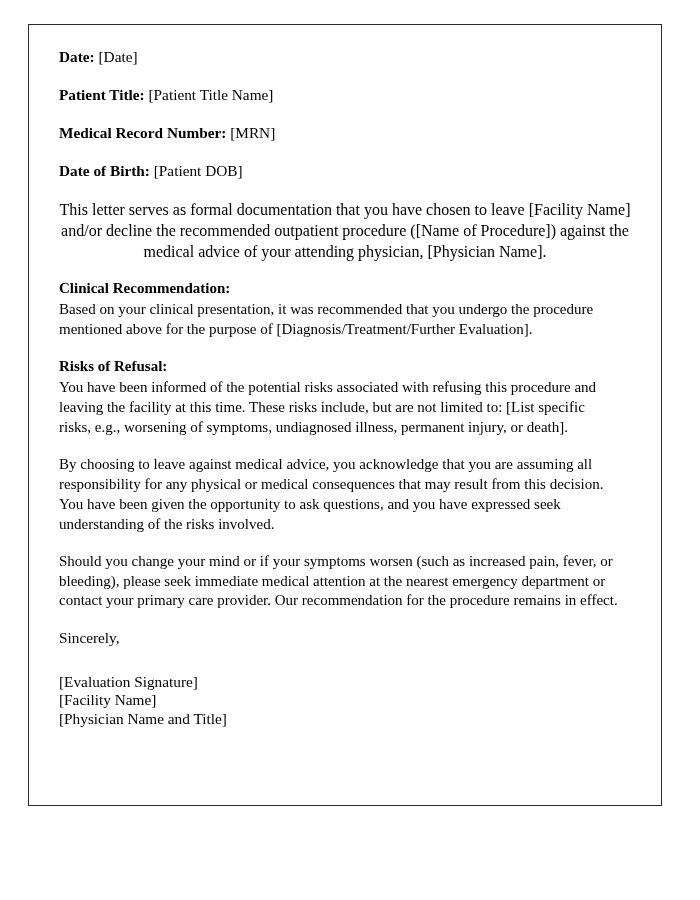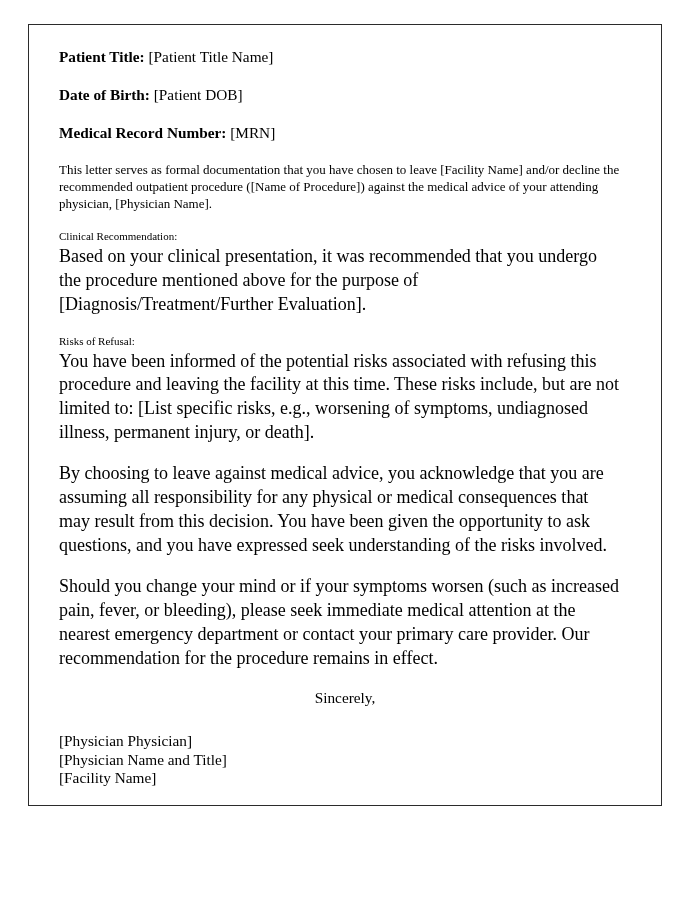--- a/index.html
+++ b/index.html
@@ -46,90 +46,93 @@
   }
   .line .val {
     font-weight: normal;
   }
   .salutation {
     font-size: 15.3px;
     line-height: 1.30;
     margin: 0 0 18px 0;
   }
   .para {
-    font-size: 13px;
+    font-size: 16px;
     line-height: 1.33;
     margin: 8px 0 17px 0;
-    text-align: left;
+    text-align: center;
   }
   .sect-head {
-    font-size: 11px;
-    font-weight: normal;
+    font-size: 15px;
+    font-weight: bold;
     line-height: 1.33;
     margin: 0 0 1px 0;
   }
   .sect-body {
-    font-size: 18px;
+    font-size: 15px;
     line-height: 1.33;
     margin: 0 12px 17px 0;
   }
   .closing {
     font-size: 15.3px;
     line-height: 1.33;
     margin: 0 0 24px 0;
-    text-align: center;
   }
   .sig-block {
     font-size: 15.3px;
     line-height: 1.22;
     margin: 0 0 22px 0;
   }
   .sig-block div {
     margin: 0;
   }
 </style>
 </head>
 <body>
 
 <div class="page">
   <div class="sheet">
     <div class="content">
 
+      <p class="line">
+        <span class="lbl">Date:</span>
+        <span class="val">[Date]</span>
+      </p>
 
       <p class="line">
         <span class="lbl">Patient Title:</span>
         <span class="val">[Patient Title Name]</span>
       </p>
 
       <p class="line">
-        <span class="lbl">Date of Birth:</span>
-        <span class="val">[Patient DOB]</span>
+        <span class="lbl">Medical Record Number:</span>
+        <span class="val">[MRN]</span>
       </p>
 
       <p class="line">
-        <span class="lbl">Medical Record Number:</span>
-        <span class="val">[MRN]</span>
+        <span class="lbl">Date of Birth:</span>
+        <span class="val">[Patient DOB]</span>
       </p>
 
 
       <p class="para">This letter serves as formal documentation that you have chosen to leave [Facility Name] and/or decline the recommended outpatient procedure ([Name of Procedure]) against the medical advice of your attending physician, [Physician Name].</p>
 
       <p class="sect-head">Clinical Recommendation:</p>
       <p class="sect-body">Based on your clinical presentation, it was recommended that you undergo the procedure mentioned above for the purpose of [Diagnosis/Treatment/Further Evaluation].</p>
 
       <p class="sect-head">Risks of Refusal:</p>
       <p class="sect-body">You have been informed of the potential risks associated with refusing this procedure and leaving the facility at this time. These risks include, but are not limited to: [List specific risks, e.g., worsening of symptoms, undiagnosed illness, permanent injury, or death].</p>
 
       <p class="sect-body">By choosing to leave against medical advice, you acknowledge that you are assuming all responsibility for any physical or medical consequences that may result from this decision. You have been given the opportunity to ask questions, and you have expressed seek understanding of the risks involved.</p>
 
       <p class="sect-body">Should you change your mind or if your symptoms worsen (such as increased pain, fever, or bleeding), please seek immediate medical attention at the nearest emergency department or contact your primary care provider. Our recommendation for the procedure remains in effect.</p>
 
       <p class="closing">Sincerely,</p>
 
       <div class="sig-block">
-        <div>[Physician Physician]</div>
+        <div>[Evaluation Signature]</div>
+        <div>[Facility Name]</div>
         <div>[Physician Name and Title]</div>
-        <div>[Facility Name]</div>
       </div>
 
     </div>
   </div>
 </div>
 
 </body></html>

